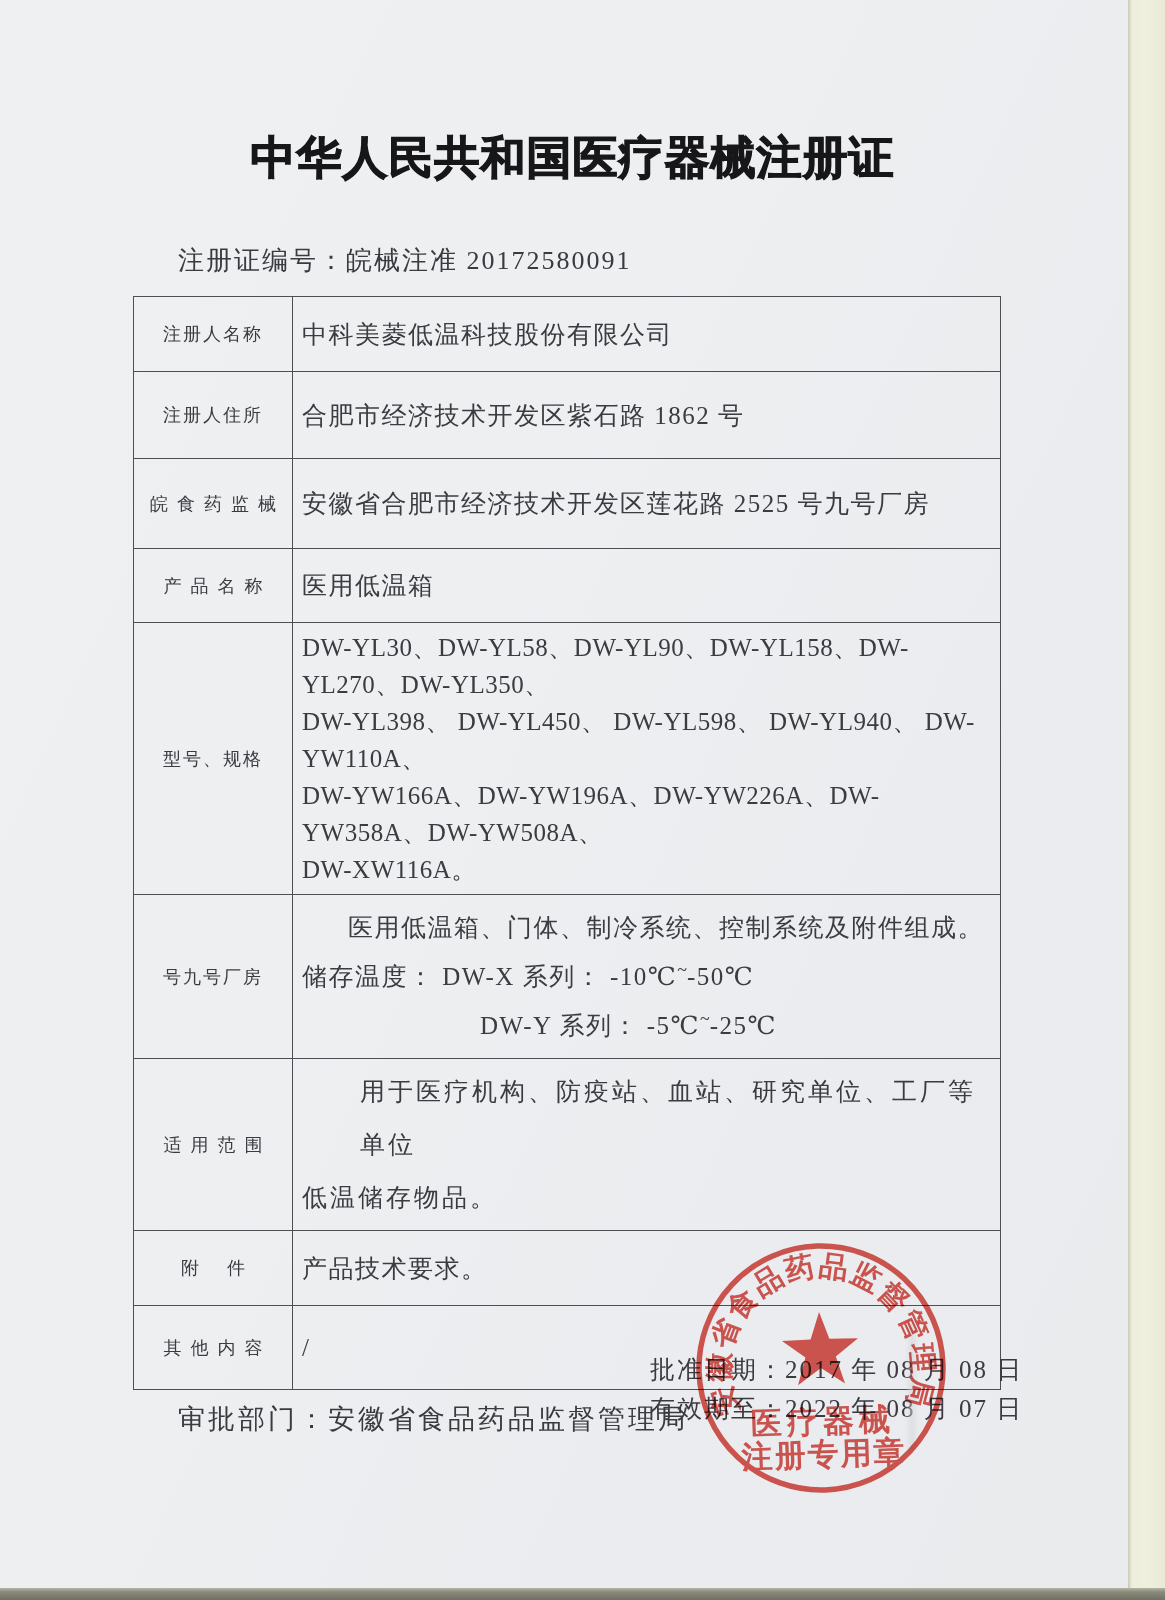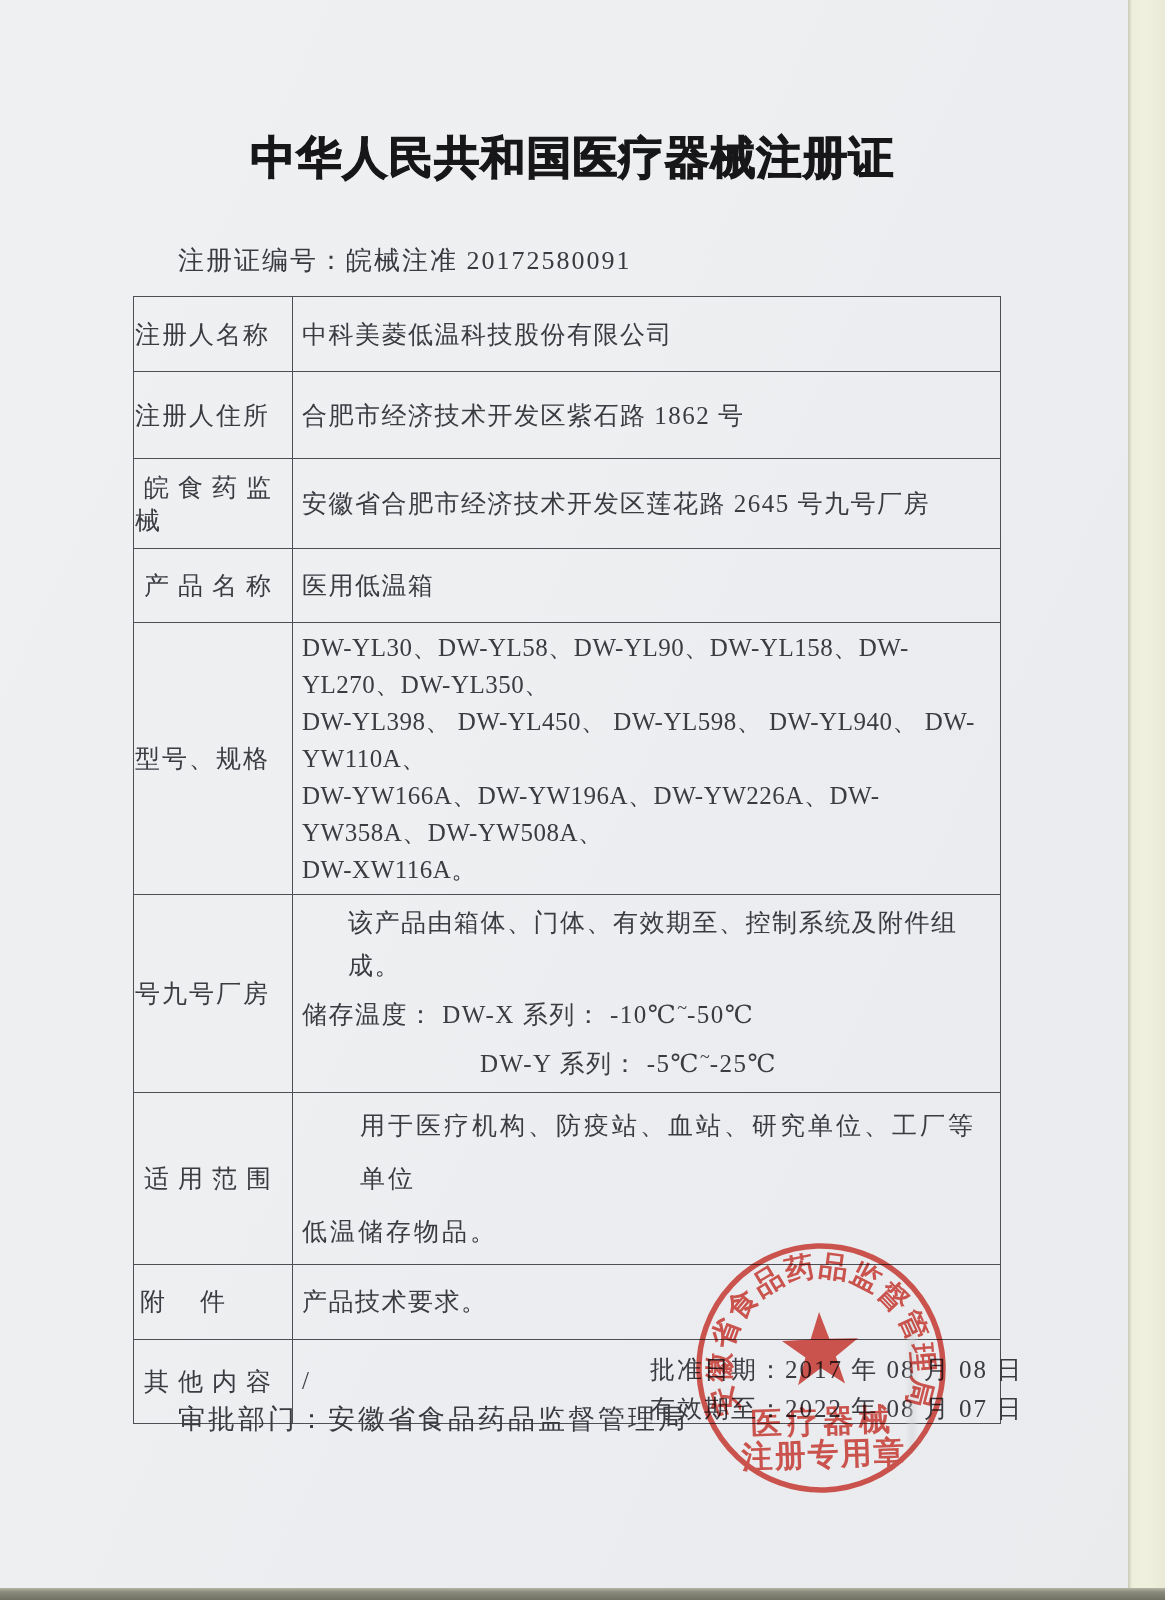--- a/index.html
+++ b/index.html
@@ -34,22 +34,22 @@
   }
   table.cert{
     position:absolute;left:133px;top:296px;
     width:868px;border-collapse:collapse;table-layout:fixed;
   }
   table.cert td{
     border:1.6px solid #4e4f55;
     vertical-align:middle;
   }
   td.lab{
-    width:156px;text-align:left;
-    font-size:25px;color:#3b3b41;
+    width:156px;text-align:center;
+    font-size:18px;color:#3b3b41;
   }
   td.val{
     padding:6px 10px 6px 9px;
     font-size:25px;letter-spacing:1.5px;color:#3b3b41;
   }
   .ls5{letter-spacing:2px;}
   .ls4{letter-spacing:9px;text-indent:9px;}
   .lsg{letter-spacing:5px;text-indent:5px;}
   .r1{height:75px;} .r2{height:87px;} .r3{height:90px;} .r4{height:74px;}
   .r5{height:150px;} .r6{height:164px;} .r7{height:122px;} .r8{height:75px;}
@@ -94,39 +94,39 @@
         <tr class="r1">
       <td class="lab ls5">注册人名称</td>
       <td class="val">中科美菱低温科技股份有限公司</td>
     </tr>
     <tr class="r2">
       <td class="lab ls5">注册人住所</td>
       <td class="val">合肥市经济技术开发区紫石路 1862 号</td>
     </tr>
     <tr class="r3">
       <td class="lab ls4">皖食药监械</td>
-      <td class="val">安徽省合肥市经济技术开发区莲花路 2645 号九号厂房</td>
+      <td class="val">安徽省合肥市经济技术开发区莲花路 2525 号九号厂房</td>
     </tr>
     <tr class="r4">
       <td class="lab ls4">产品名称</td>
       <td class="val">医用低温箱</td>
     </tr>
     <tr class="r5">
       <td class="lab ls5">型号、规格</td>
       <td class="val models">
         <div class="line">DW-YL30、DW-YL58、DW-YL90、DW-YL158、DW-YL270、DW-YL350、</div>
         <div class="line">DW-YL398、 DW-YL450、 DW-YL598、 DW-YL940、 DW-YW110A、</div>
         <div class="line">DW-YW166A、DW-YW196A、DW-YW226A、DW-YW358A、DW-YW508A、</div>
         <div class="line">DW-XW116A。</div>
       </td>
     </tr>
     <tr class="r6">
       <td class="lab ls5">号九号厂房</td>
       <td class="val struct">
-        <div class="line ind">该产品由箱体、门体、有效期至、控制系统及附件组成。</div>
+        <div class="line ind">医用低温箱、门体、制冷系统、控制系统及附件组成。</div>
         <div class="line"><span>储存温度： DW-X 系列： -10℃</span><sup class="tld">~</sup><span>-50℃</span></div>
         <div class="line ind2"><span>DW-Y 系列： -5℃</span><sup class="tld">~</sup><span>-25℃</span></div>
       </td>
     </tr>
     <tr class="r7">
       <td class="lab ls4">适用范围</td>
       <td class="val scope">
         <div class="line ind">用于医疗机构、防疫站、血站、研究单位、工厂等单位</div>
         <div class="line">低温储存物品。</div>
       </td>

